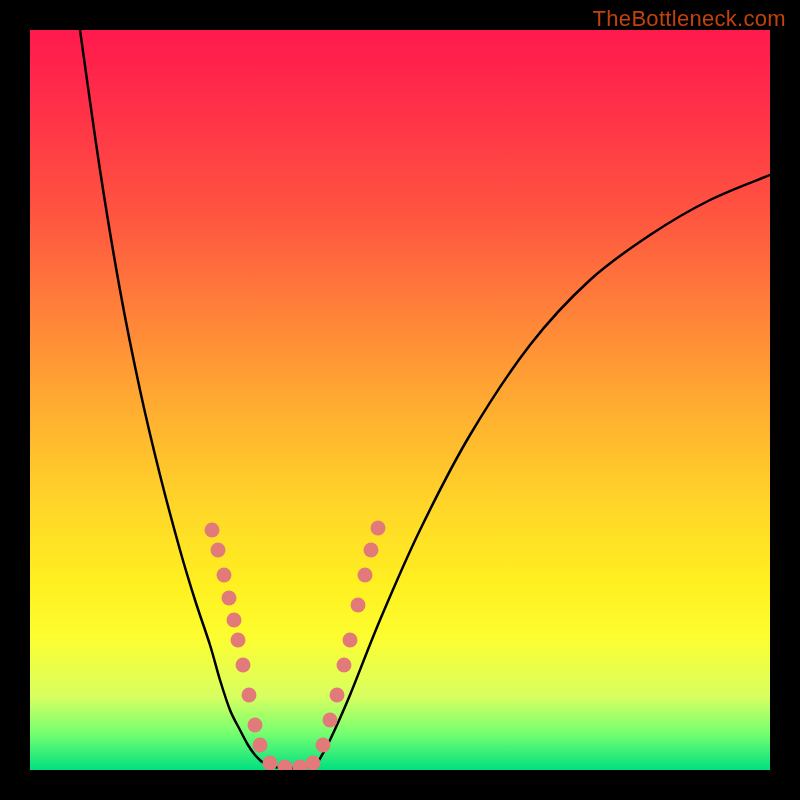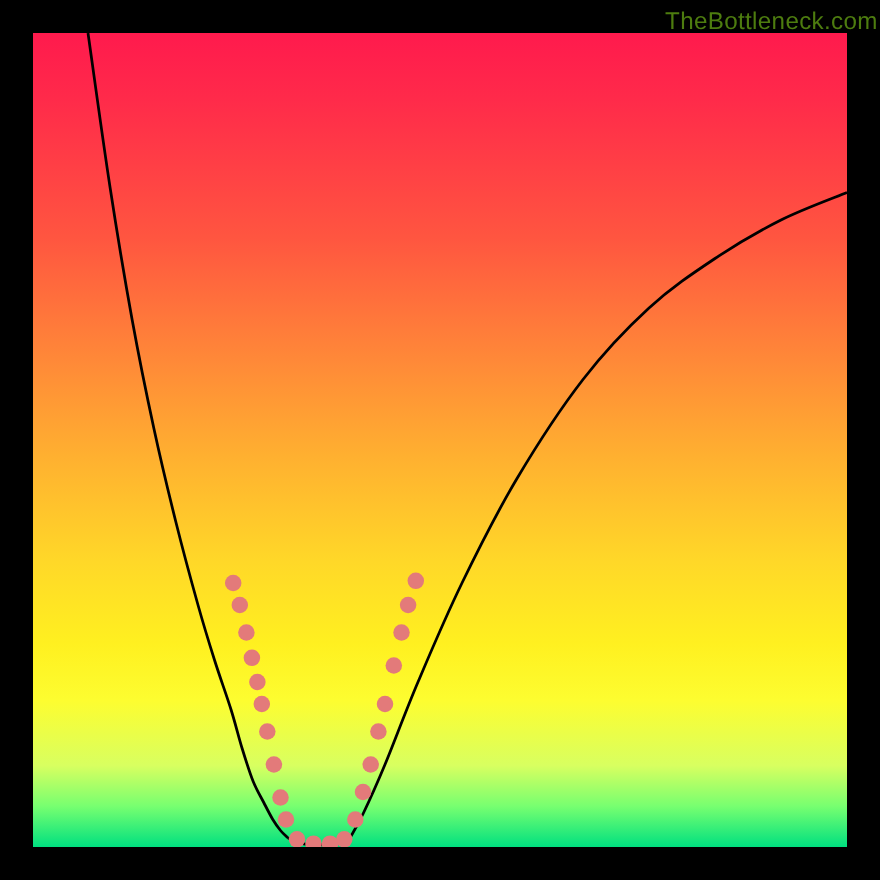--- a/index.html
+++ b/index.html
@@ -27,22 +27,22 @@
       #fff020 75%,
       #fdfd30 82%,
       #d8ff60 90%,
       #77ff70 95%,
       #00e080 100%
     );
   }
   .watermark {
     position: absolute;
     top: 6px;
-    right: 2px;
-    color: #4d7c0f;
+    right: 14px;
+    color: #c2410c;
     font-size: 22px;
     font-weight: 500;
     letter-spacing: 0.3px;
   }
   svg.curves {
     position: absolute;
     left: 0;
     top: 0;
     width: 740px;
     height: 740px;

